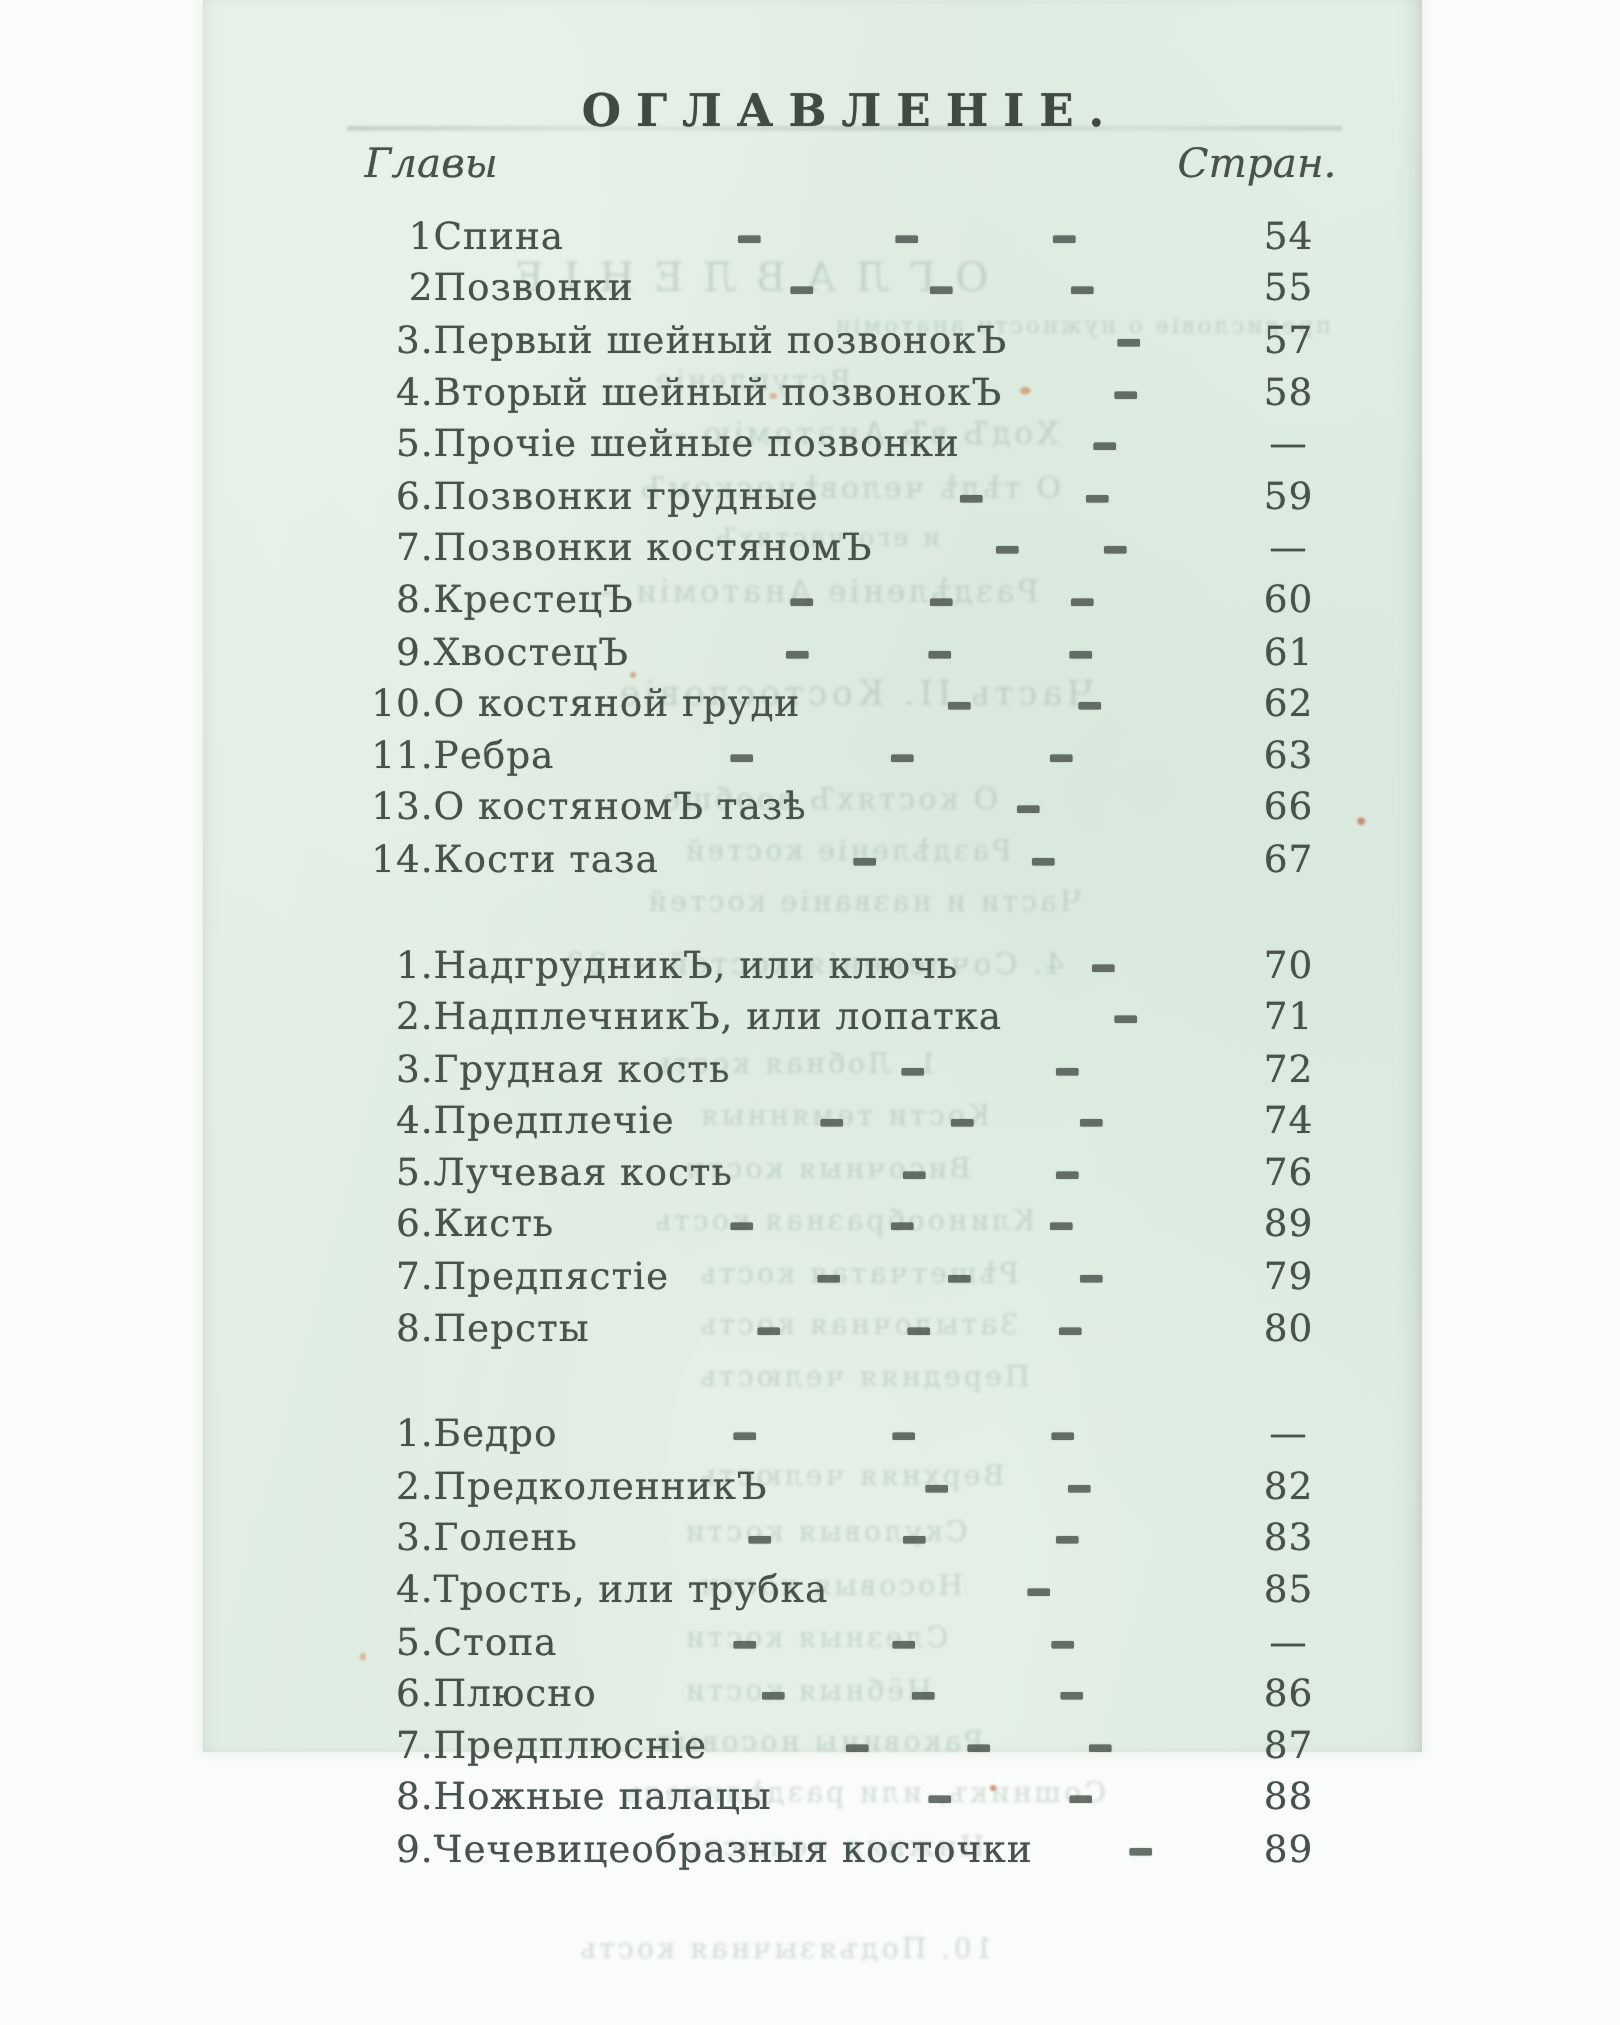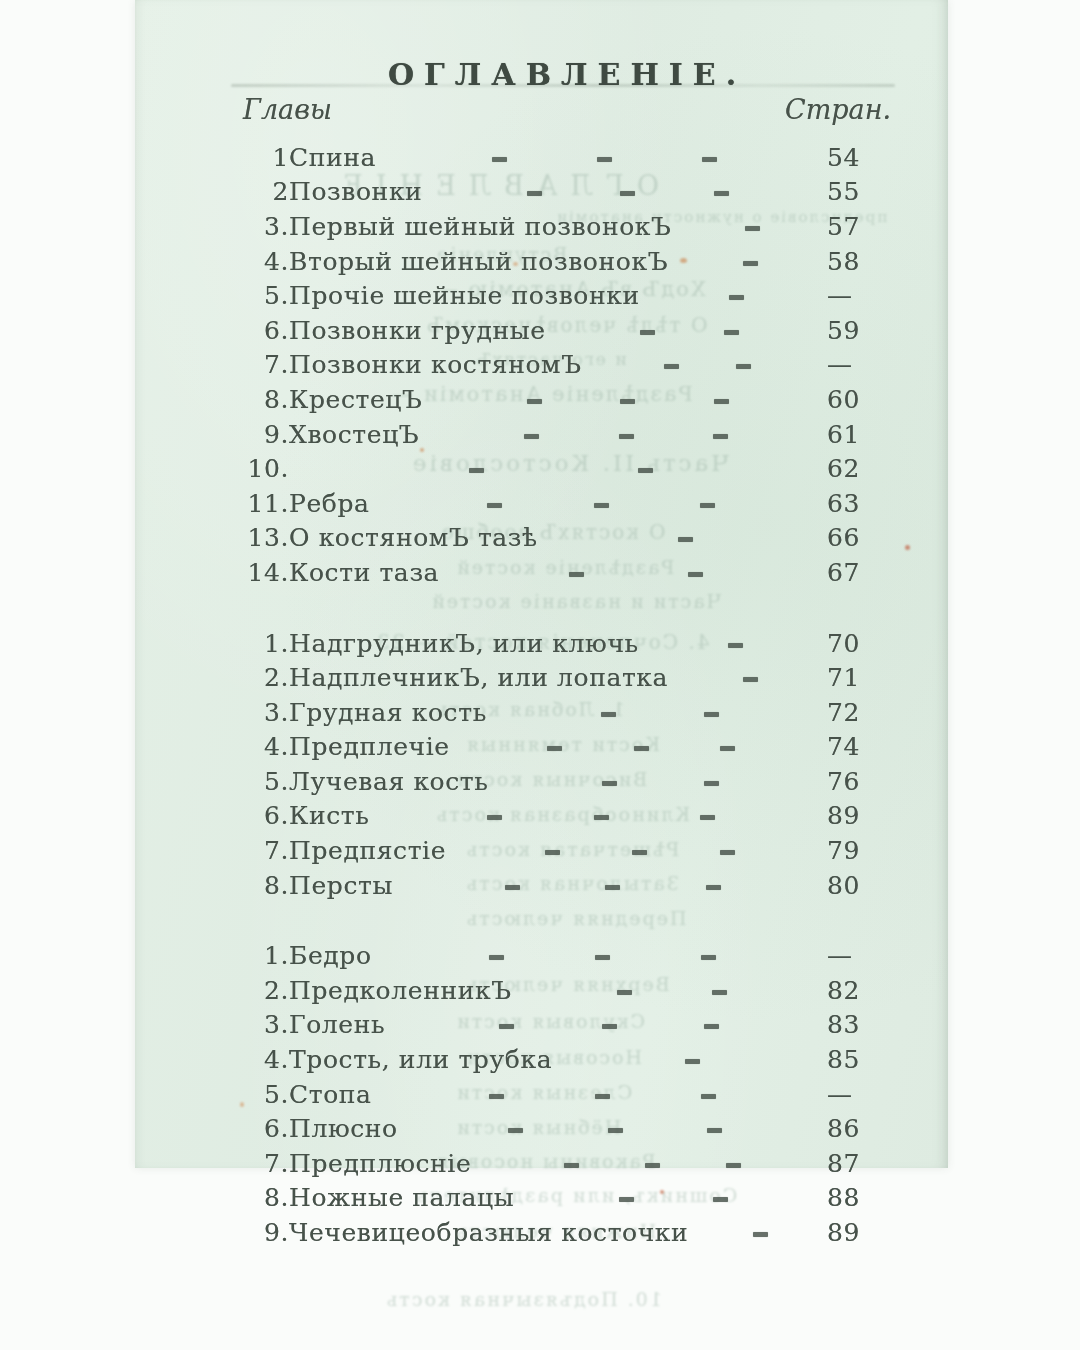--- a/index.html
+++ b/index.html
@@ -70,21 +70,21 @@
   .t{flex:0 0 auto;}
   .leader{
     flex:1 1 auto;display:flex;justify-content:space-evenly;align-items:center;
     margin:0 20px 0 26px;min-width:20px;
   }
   .dash{
     display:inline-block;width:15px;height:5px;border-radius:1px;
     background:var(--ink);opacity:.82;transform:translateY(2px);
     box-shadow:0 0 .8px rgba(55,66,58,.6);
   }
-  .pg{display:inline-block;width:64px;text-align:left;flex:0 0 auto;}
+  .pg{display:inline-block;width:64px;text-align:center;flex:0 0 auto;}
   .speck{position:absolute;border-radius:50%;filter:blur(.8px);}
 </style>
 </head>
 <body>
 
 <div class="canvas">
   <div class="sheet">
 
     <div class="ghost-layer" id="ghostLayer">
         <span class="ghost-line" style="top: 170px; left: 195px; font-size: 27px; letter-spacing: 13px;">ОГЛАВЛЕНІЕ</span>
@@ -205,20 +205,21 @@
               <span class="t">ХвостецЪ</span>
               <span class="leader">
                 <span class="dash"></span>
                 <span class="dash"></span>
                 <span class="dash"></span>
               </span>
               <span class="pg">61</span>
             </div>
             <div class="row">
               <span class="num">10.</span>
+              <span class="t">О костяной груди</span>
               <span class="leader">
                 <span class="dash"></span>
                 <span class="dash"></span>
               </span>
               <span class="pg">62</span>
             </div>
             <div class="row">
               <span class="num">11.</span>
               <span class="t">Ребра</span>
               <span class="leader">

